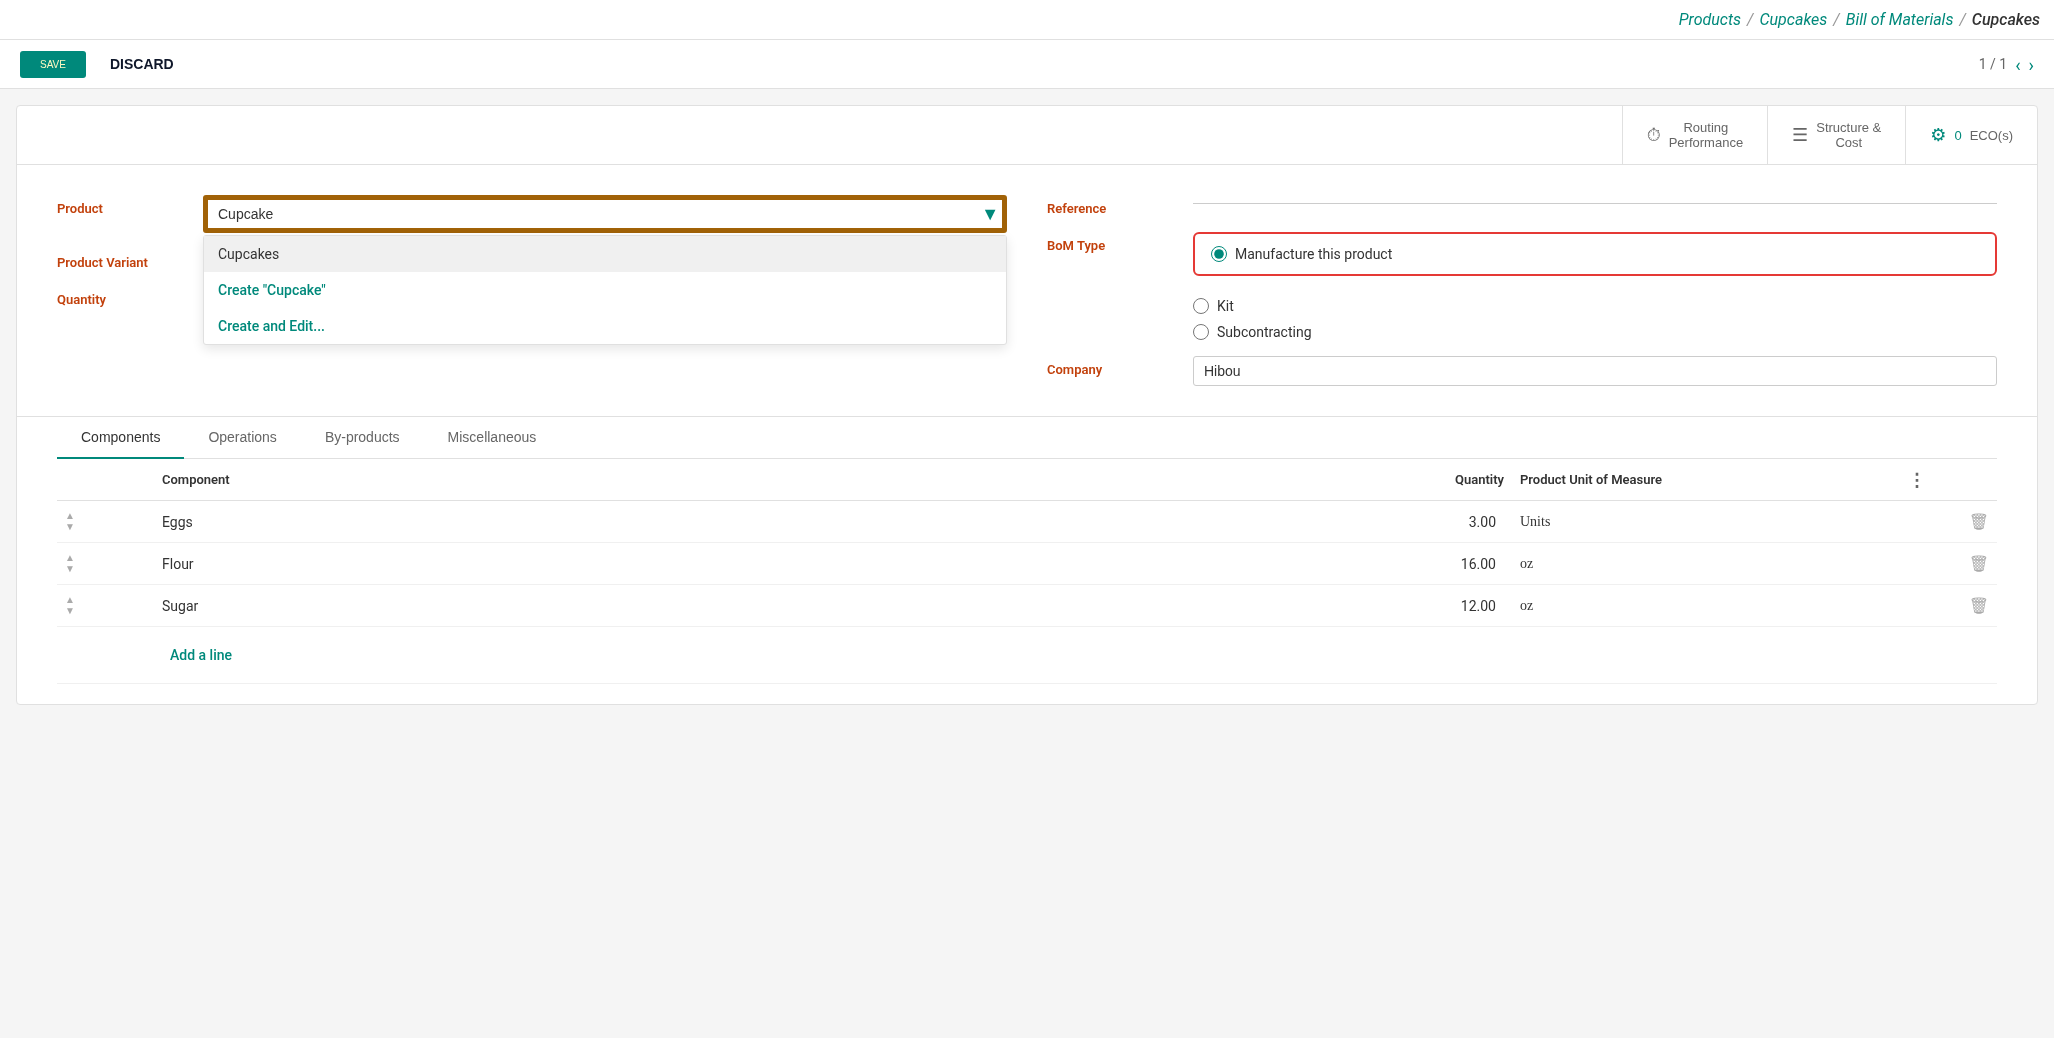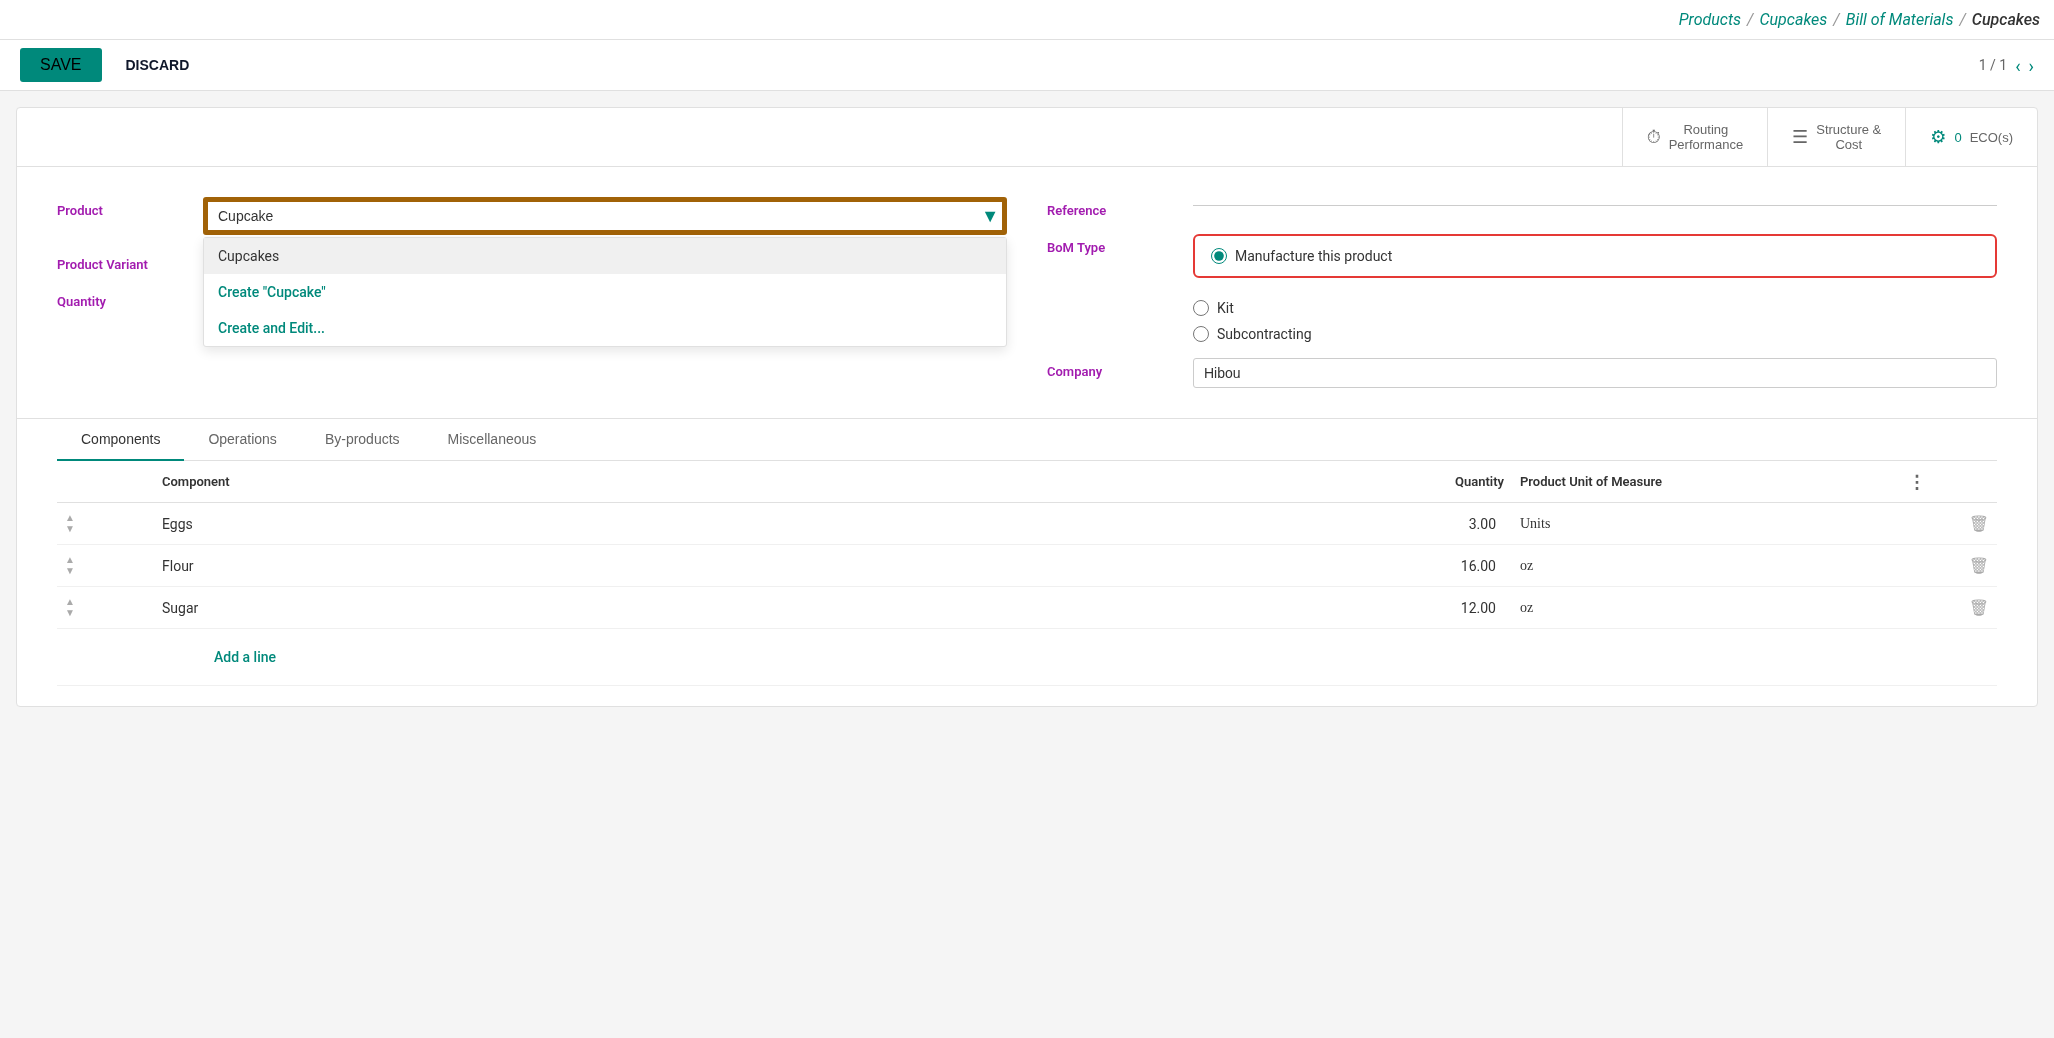--- a/index.html
+++ b/index.html
@@ -28,24 +28,24 @@
     .action-bar {
       background: #fff;
       padding: 8px 20px;
       border-bottom: 1px solid #e0e0e0;
       display: flex;
       align-items: center;
       justify-content: space-between;
     }
     .btn-save {
       background: #00897b;
-      color: #000000;
+      color: #fef9c3;
       border: none;
       padding: 8px 20px;
-      font-size: 16px;
+      font-size: 10px;
       font-weight: 500;
       border-radius: 3px;
       cursor: pointer;
       text-transform: uppercase;
     }
     .btn-discard {
       background: none;
       color: #0f172a;
       border: none;
       padding: 8px 16px;
@@ -108,21 +108,21 @@
       gap: 16px;
     }
 
     .field-row {
       display: flex;
       align-items: flex-start;
       gap: 16px;
     }
     .field-label {
       font-weight: 600;
-      color: #a21caf;
+      color: #c2410c;
       min-width: 130px;
       padding-top: 6px;
       font-size: 13px;
     }
     .field-value {
       flex: 1;
     }
 
     .input-with-dropdown {
       position: relative;
@@ -294,21 +294,20 @@
       background: none;
       border: none;
     }
 
     .add-line {
       padding: 10px 8px;
       color: #00897b;
       font-weight: 500;
       cursor: pointer;
       font-size: 14px;
-      margin-left: 44px;
     }
 
     .three-dots {
       color: #666;
       font-size: 18px;
       cursor: pointer;
     }
 
     .col-component { width: 55%; }
     .col-qty { width: 15%; text-align: right; }

